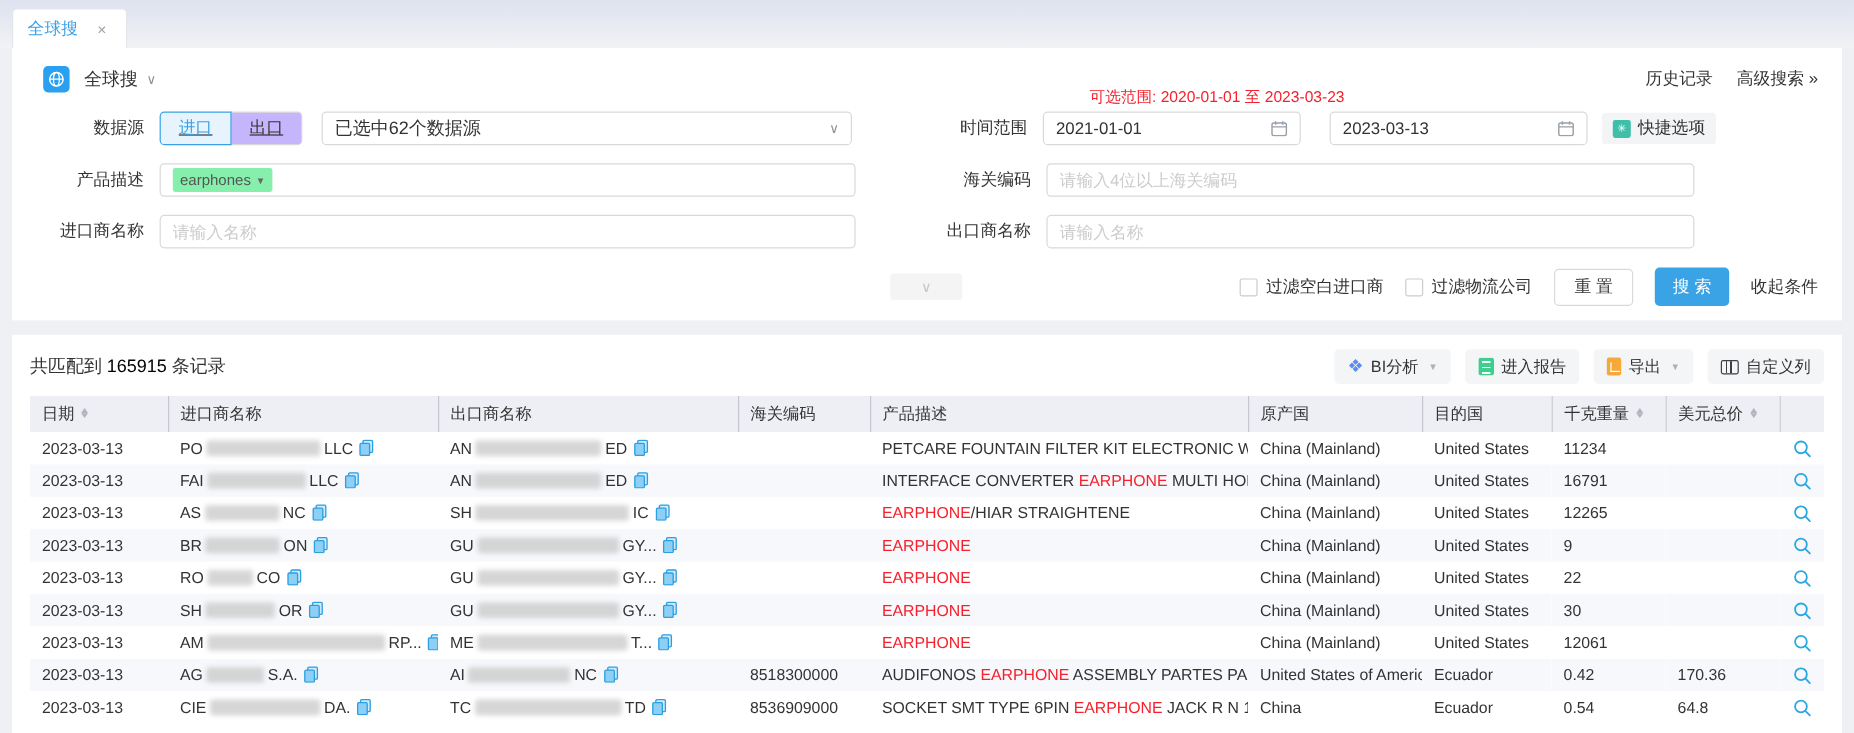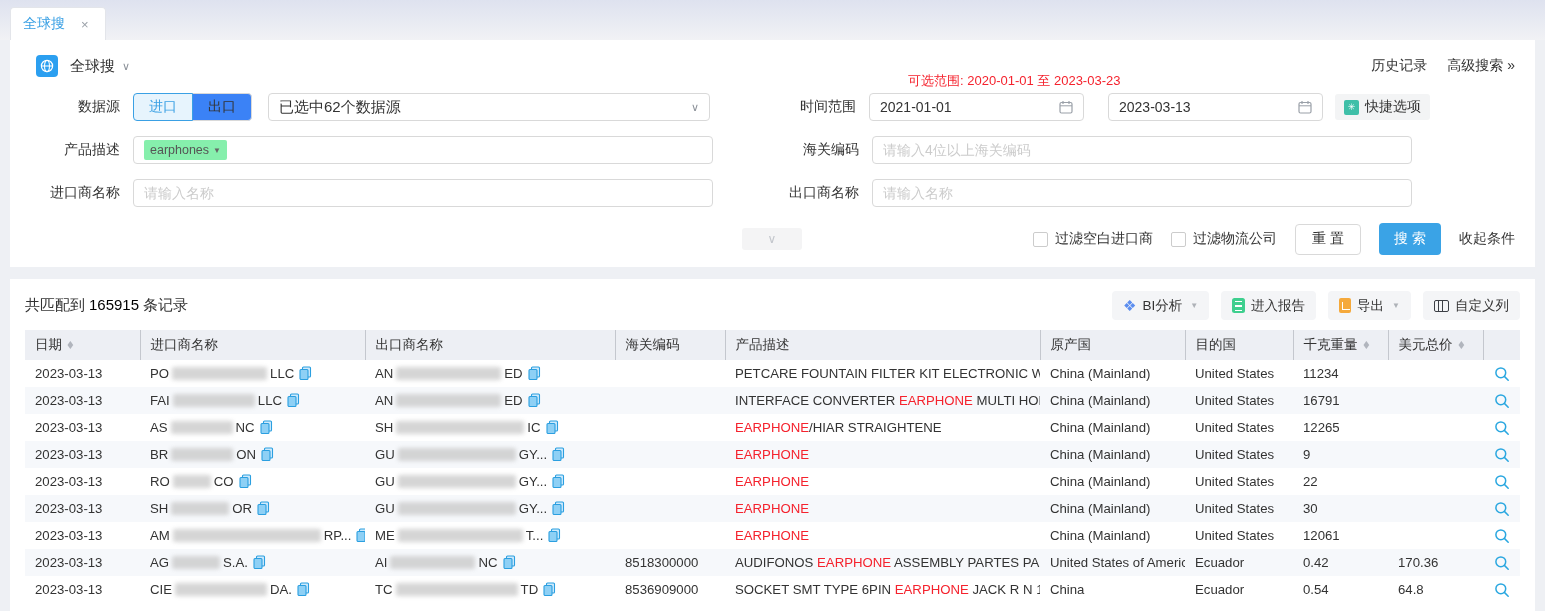--- a/index.html
+++ b/index.html
@@ -26,23 +26,23 @@
     display:flex; align-items:center; justify-content:center; margin-left:6px; }
   .app-title { margin-left:12px; font-size:15px; color:#333; }
   .chev { color:#8b9098; font-size:11px; margin-left:7px; }
   .sp-head-right { margin-left:auto; display:flex; gap:20px; font-size:14px; color:#333; }
   .sp-head-right span { cursor:pointer; }
   .range-note { position:absolute; left:898px; top:32px; color:#f5222d; font-size:13px; }
   
   .frow { display:flex; align-items:center; margin-top:15px; }
   .flabel { width:90px; text-align:right; margin-right:13px; font-size:14px; color:#333; flex:none; }
   .flabel-r { width:146px; text-align:right; margin-right:13px; font-size:14px; color:#333; flex:none; }
-  .toggle { display:flex; flex:none; }
+  .toggle { display:flex; flex:none;text-decoration:underline; }
   .tbtn { width:60px; height:28px; display:flex; align-items:center; justify-content:center;
-    border:1px solid #d9d9d9; background:#3b82f6; font-size:14px; cursor:pointer; }
+    border:1px solid #d9d9d9; background:#c4b5fd; font-size:14px; cursor:pointer; }
   .tbtn.active { background:#e7f4fd; border-color:#3aa0e4; color:#3aa0e4; z-index:1; }
   .tbtn:first-child { border-radius:4px 0 0 4px; }
   .tbtn:last-child { border-radius:0 4px 4px 0; margin-left:-1px; }
   .select { width:442px; height:28px; border:1px solid #d9d9d9; border-radius:4px;
     margin-left:16px; display:flex; align-items:center; padding:0 10px; background:#fff; cursor:pointer; }
   .select .sel-text { flex:1; font-size:15px; color:#333; }
   .input { height:28px; border:1px solid #d9d9d9; border-radius:4px; background:#fff;
     display:flex; align-items:center; padding:0 10px; }
   .input input { border:none; outline:none; width:100%; font-size:14px; color:#333;
     font-family:"Liberation Sans", sans-serif; background:transparent; }

